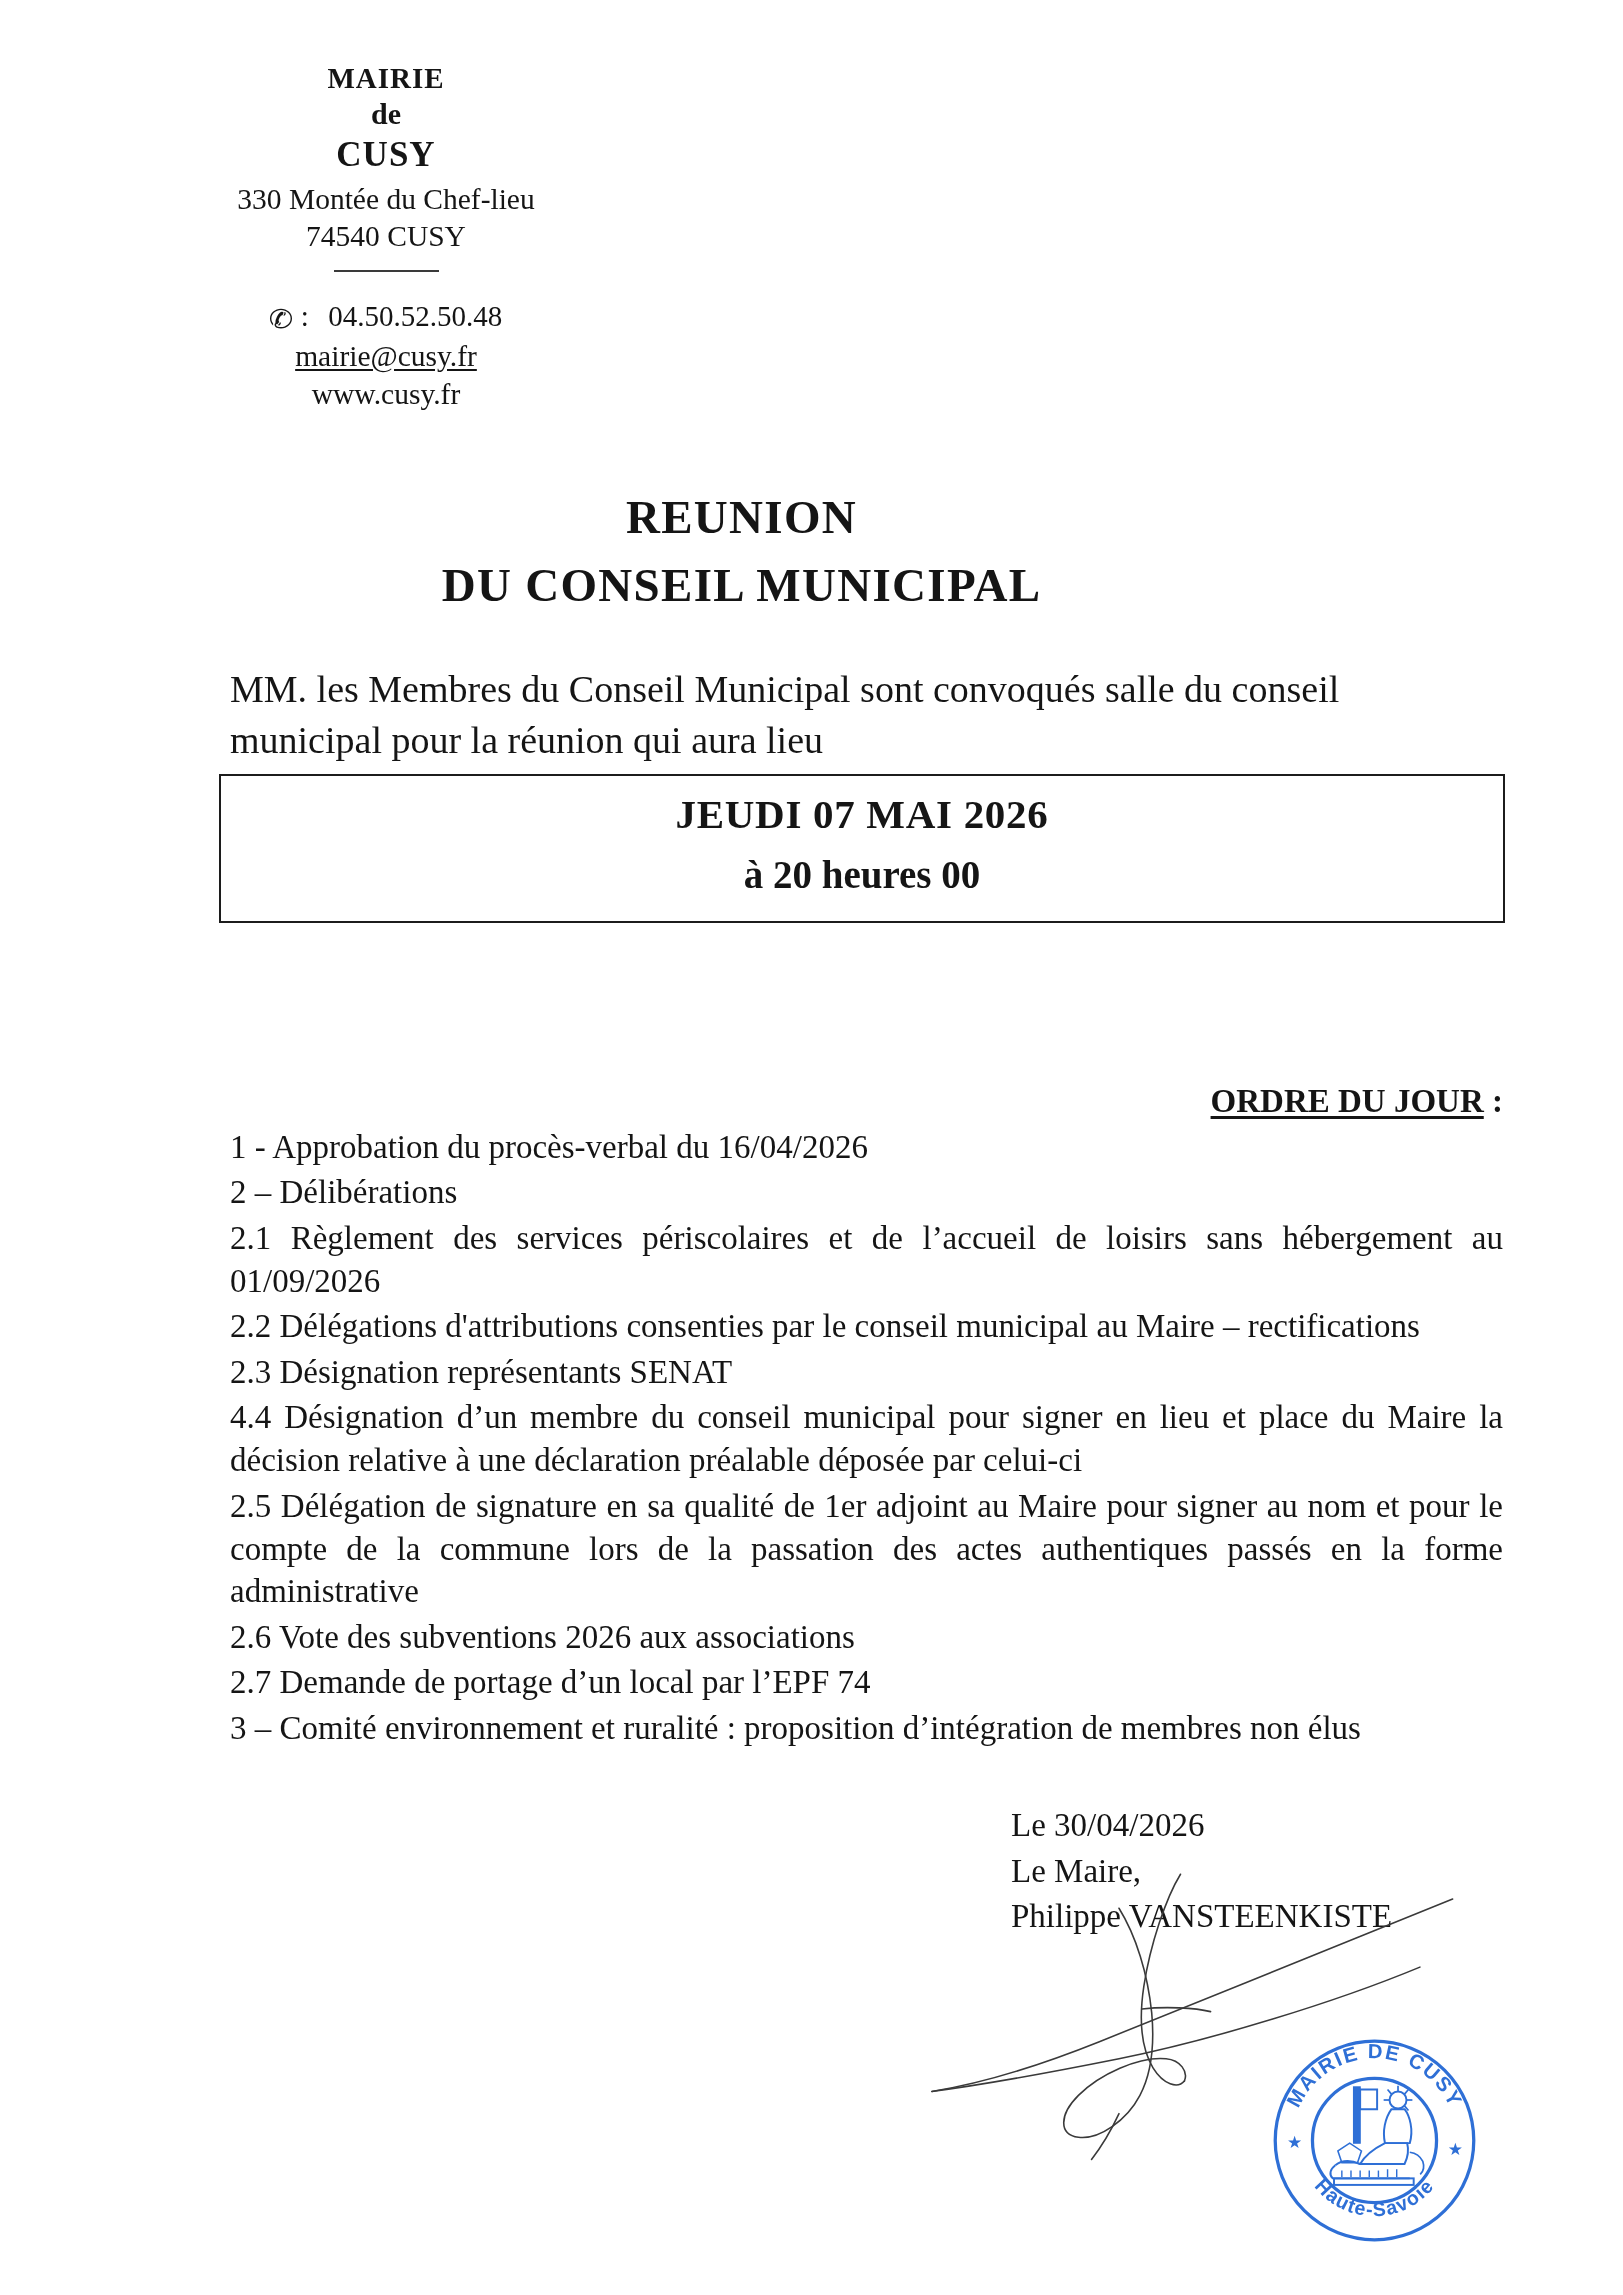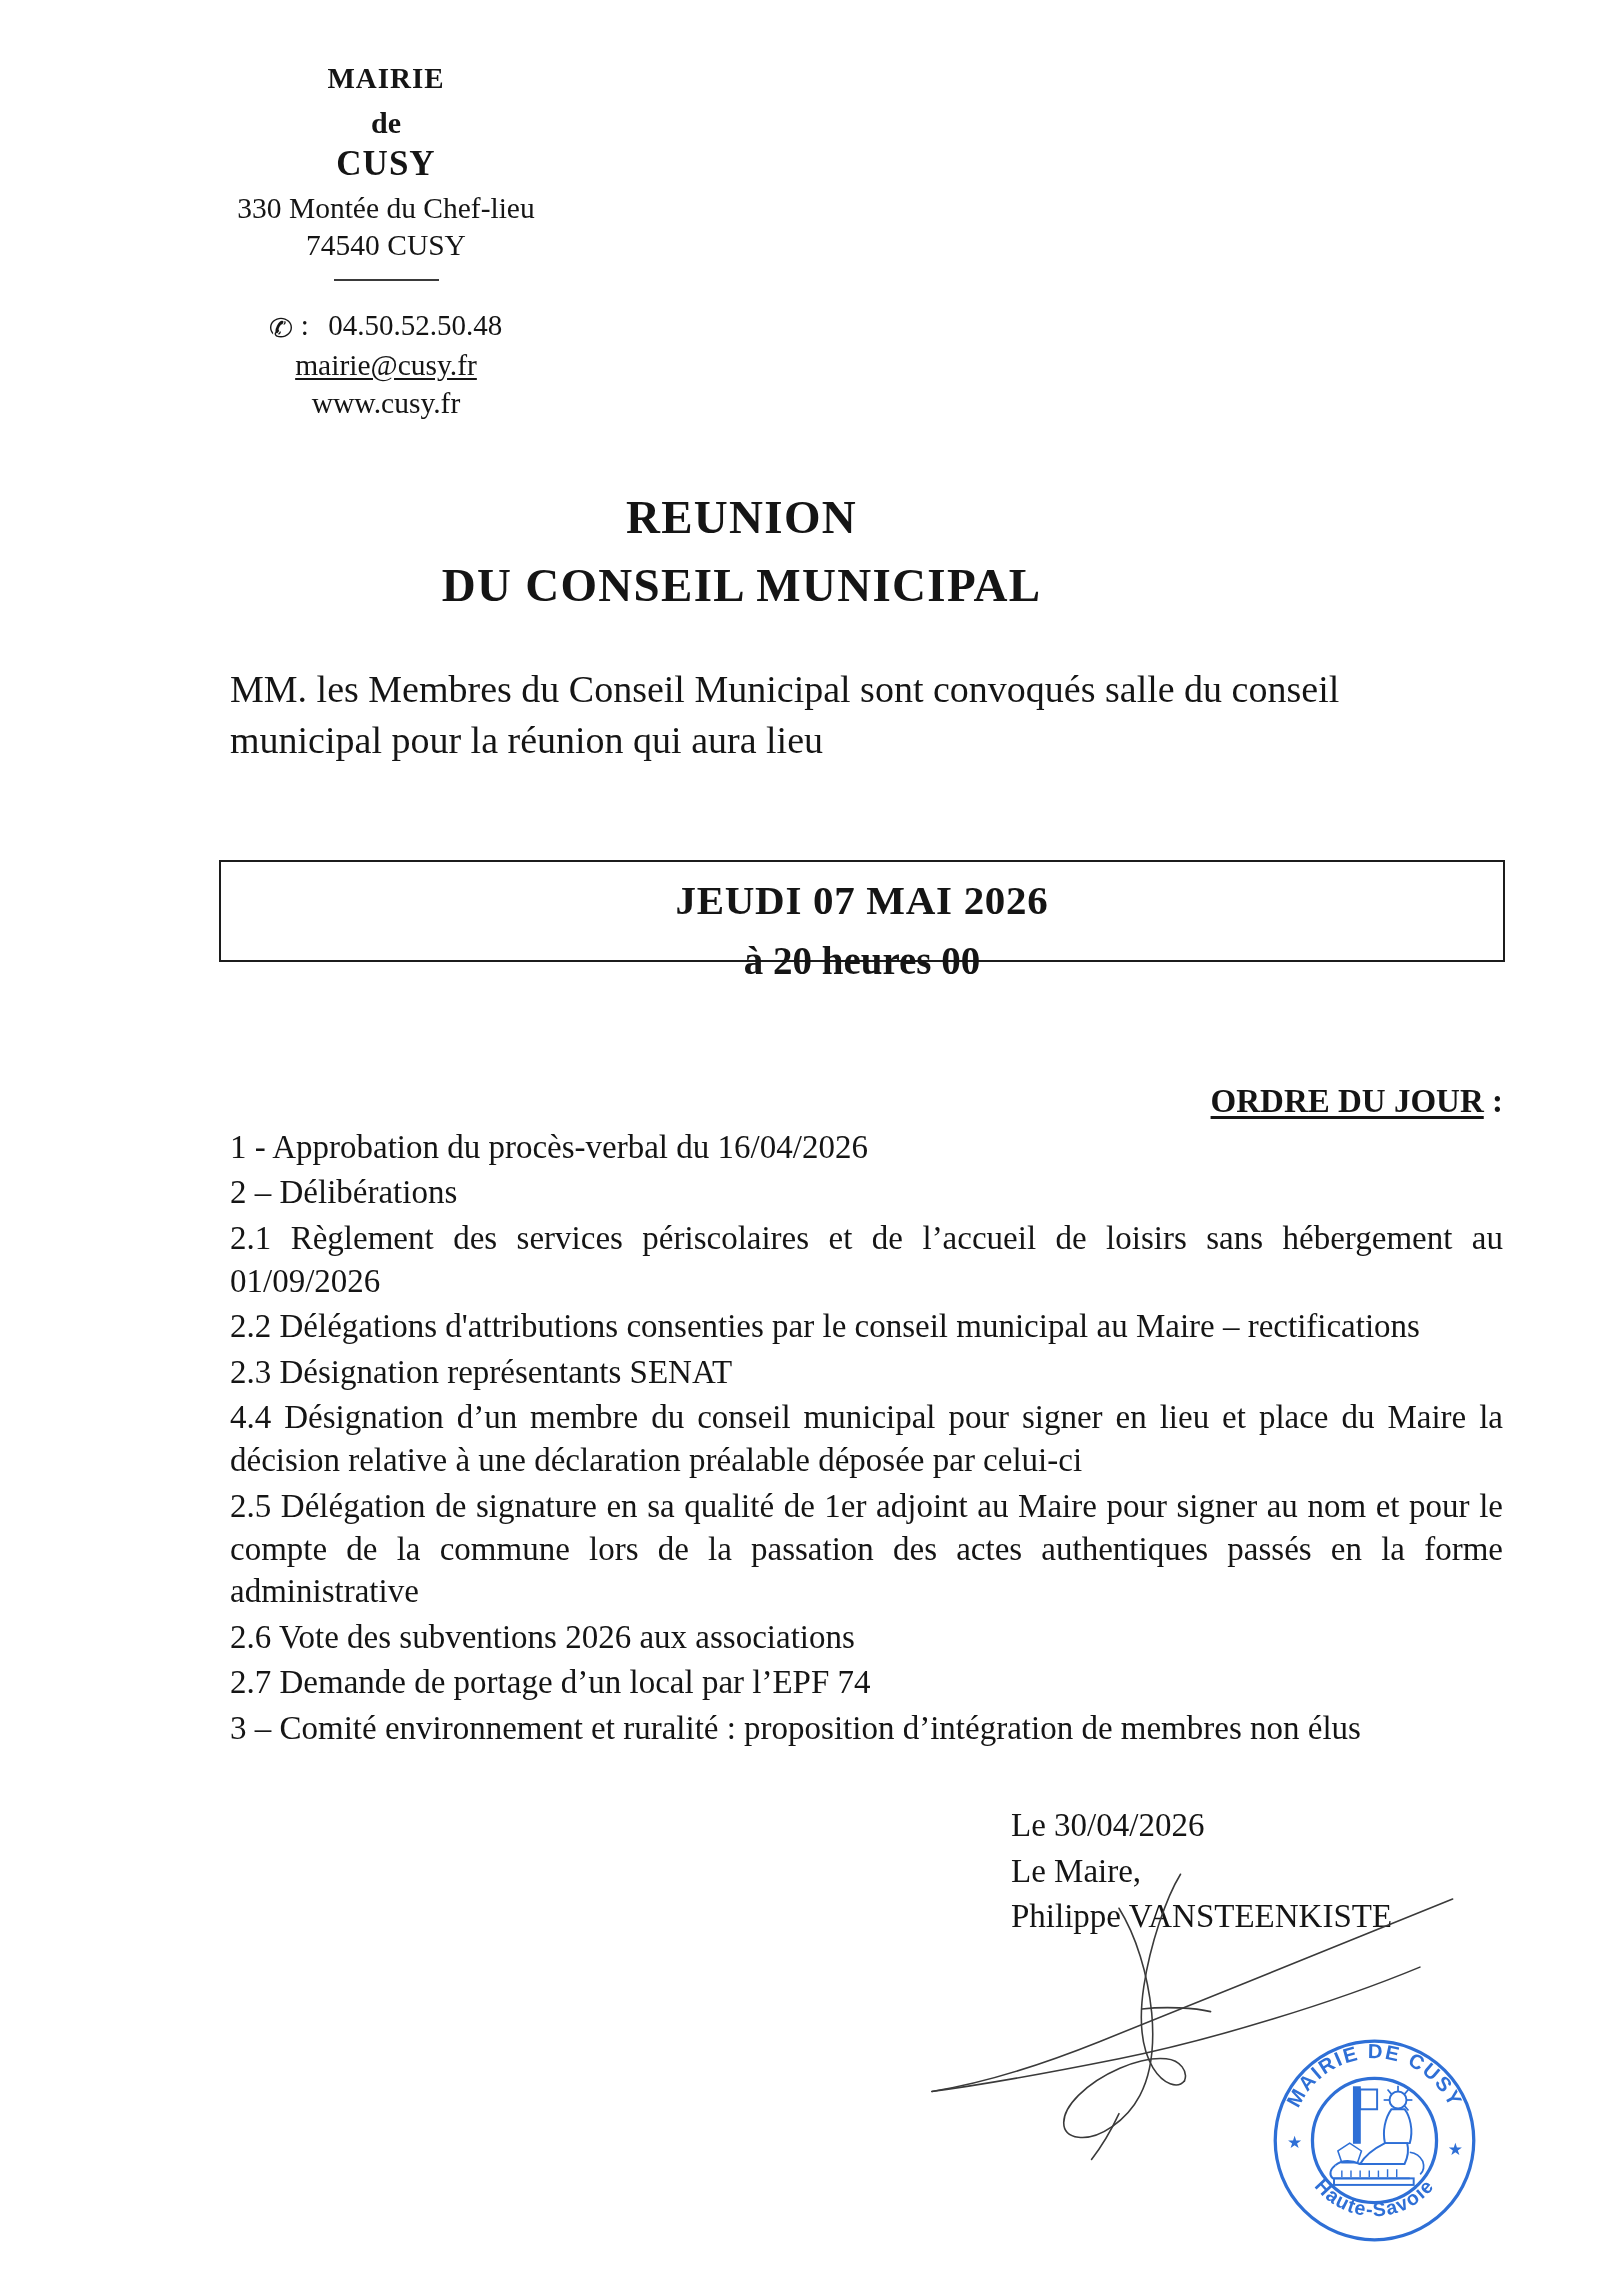--- a/index.html
+++ b/index.html
@@ -27,21 +27,21 @@
     line-height: 1.16;
   }
   .lh-mairie {
     font-size: 29px;
     font-weight: bold;
     letter-spacing: 1px;
   }
   .lh-de {
     font-size: 30px;
     font-weight: bold;
-    margin-top: 10px;
+    margin-top: 1px;
   }
   .lh-cusy {
     font-size: 35px;
     font-weight: bold;
     letter-spacing: 1px;
     margin-top: 3.9px;
   }
   .lh-addr1 {
     font-size: 29.5px;
     margin-top: 6.5px;
@@ -113,23 +113,23 @@
     top: 664px;
     width: 1244px;
     font-size: 38px;
     line-height: 1.33;
   }
 
   
   .date-box {
     position: absolute;
     left: 219px;
-    top: 860px;
+    top: 774px;
     width: 1286px;
-    height: 102px;
+    height: 149px;
     border: 2px solid #1c1c1c;
     box-sizing: border-box;
   }
   .date-box-inner {
     text-align: center;
     padding-top: 14.4px;
   }
   .date-main {
     font-size: 41px;
     font-weight: bold;

